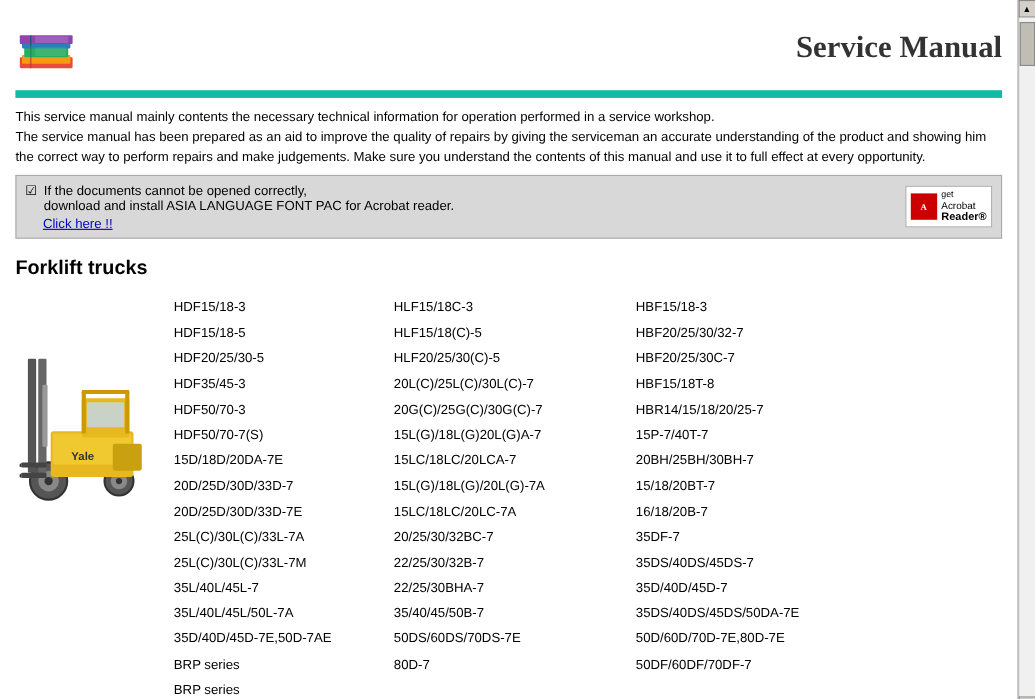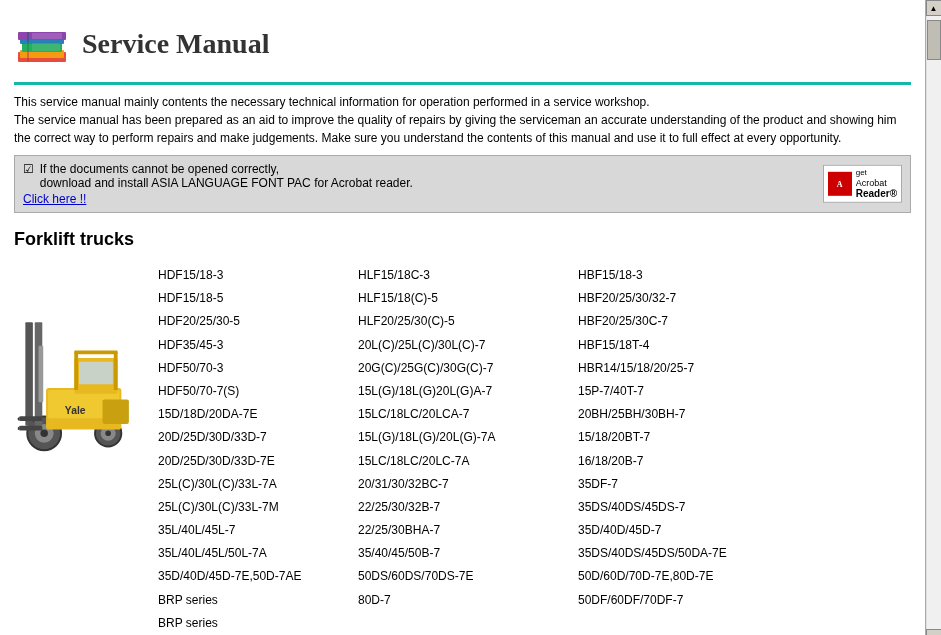--- a/index.html
+++ b/index.html
@@ -52,22 +52,23 @@
       border: 1px solid #888;
       position: absolute;
       top: 4px;
     }
 
     
     .header {
       display: flex;
       align-items: center;
       padding: 6px 0 10px 0;
-      border-bottom: 3px solid #14b8a6;
+      border-bottom: 7px solid #14b8a6;
       margin-bottom: 8px;
+      justify-content: space-between;
     }
     .header-logo {
       width: 56px;
       height: 56px;
       margin-right: 12px;
       flex-shrink: 0;
     }
     .header-title {
       font-size: 28px;
       font-weight: bold;
@@ -105,21 +106,21 @@
       flex: 1;
     }
     .notice-text strong {
       font-weight: normal;
     }
     .notice-link {
       color: #0000cc;
       text-decoration: underline;
       cursor: pointer;
       font-size: 12px;
-      margin-left: 0;
+      margin-left: 16px;
       margin-top: 2px;
       display: block;
     }
     .acrobat-badge {
       position: absolute;
       right: 8px;
       top: 50%;
       transform: translateY(-50%);
       display: flex;
       align-items: center;
@@ -293,38 +294,38 @@
               <div class="model-item">HLF15/18C-3</div>
               <div class="model-item">HBF15/18-3</div>
               <div class="model-item">HDF15/18-5</div>
               <div class="model-item">HLF15/18(C)-5</div>
               <div class="model-item">HBF20/25/30/32-7</div>
               <div class="model-item">HDF20/25/30-5</div>
               <div class="model-item">HLF20/25/30(C)-5</div>
               <div class="model-item">HBF20/25/30C-7</div>
               <div class="model-item">HDF35/45-3</div>
               <div class="model-item">20L(C)/25L(C)/30L(C)-7</div>
-              <div class="model-item">HBF15/18T-4</div>
+              <div class="model-item">HBF15/18T-8</div>
               <div class="model-item">HDF50/70-3</div>
               <div class="model-item">20G(C)/25G(C)/30G(C)-7</div>
               <div class="model-item">HBR14/15/18/20/25-7</div>
               <div class="model-item">HDF50/70-7(S)</div>
               <div class="model-item">15L(G)/18L(G)20L(G)A-7</div>
               <div class="model-item">15P-7/40T-7</div>
               <div class="model-item">15D/18D/20DA-7E</div>
               <div class="model-item">15LC/18LC/20LCA-7</div>
               <div class="model-item">20BH/25BH/30BH-7</div>
               <div class="model-item">20D/25D/30D/33D-7</div>
               <div class="model-item">15L(G)/18L(G)/20L(G)-7A</div>
               <div class="model-item">15/18/20BT-7</div>
               <div class="model-item">20D/25D/30D/33D-7E</div>
               <div class="model-item">15LC/18LC/20LC-7A</div>
               <div class="model-item">16/18/20B-7</div>
               <div class="model-item">25L(C)/30L(C)/33L-7A</div>
-              <div class="model-item">20/31/30/32BC-7</div>
+              <div class="model-item">20/25/30/32BC-7</div>
               <div class="model-item">35DF-7</div>
               <div class="model-item">25L(C)/30L(C)/33L-7M</div>
               <div class="model-item">22/25/30/32B-7</div>
               <div class="model-item">35DS/40DS/45DS-7</div>
               <div class="model-item">35L/40L/45L-7</div>
               <div class="model-item">22/25/30BHA-7</div>
               <div class="model-item">35D/40D/45D-7</div>
               <div class="model-item">35L/40L/45L/50L-7A</div>
               <div class="model-item">35/40/45/50B-7</div>
               <div class="model-item">35DS/40DS/45DS/50DA-7E</div>

